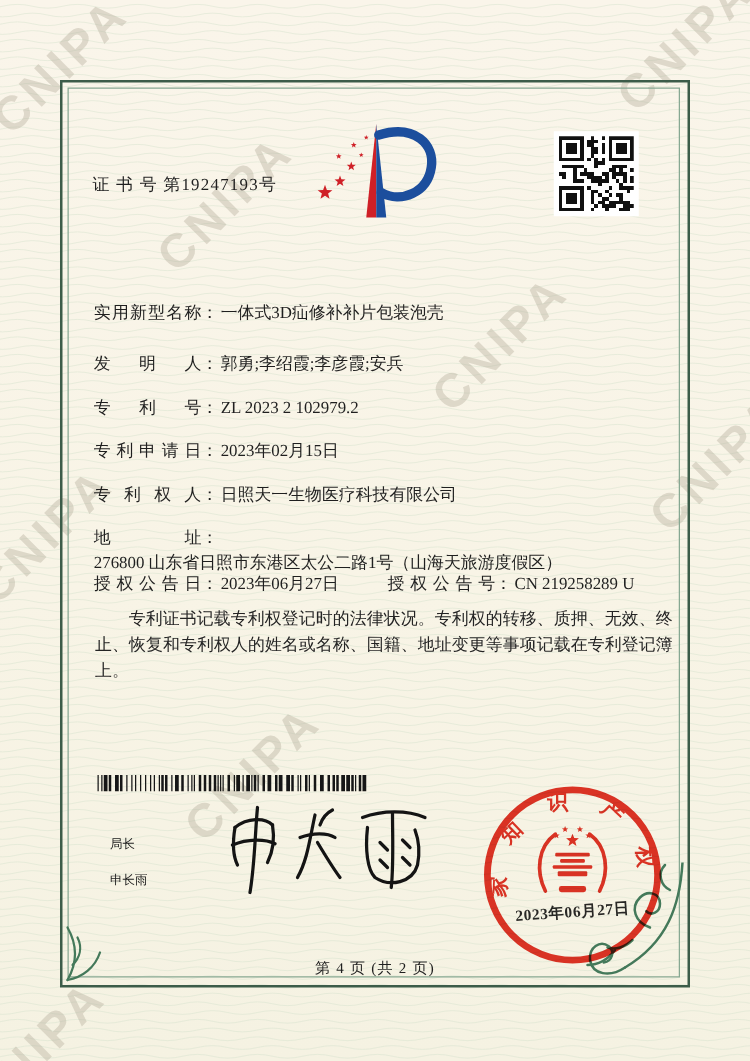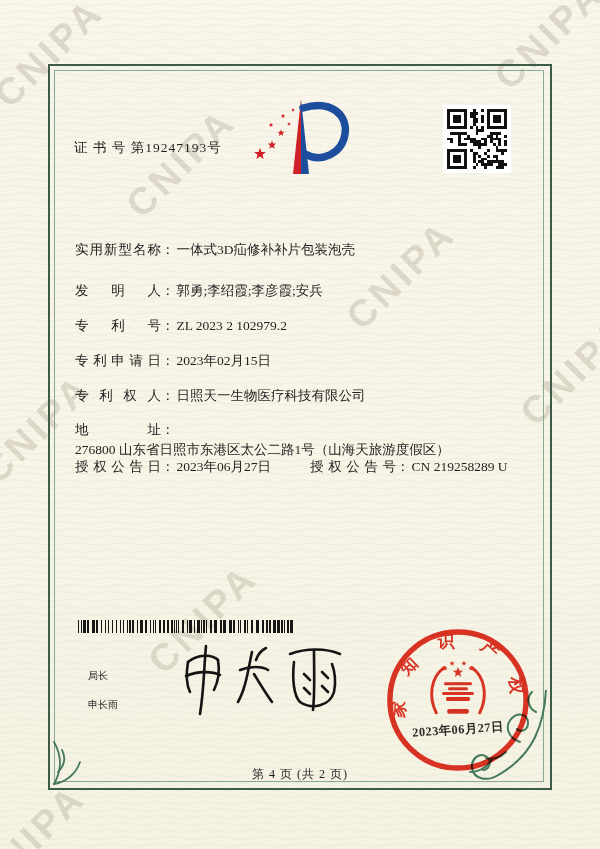--- a/index.html
+++ b/index.html
@@ -391,20 +391,21 @@
     <span class="pair2"><span class="flabel">
           <span>授</span>
           <span>权</span>
           <span>公</span>
           <span>告</span>
           <span>号</span>
         </span><span class="colon">：</span><span class="fvalue">CN 219258289 U</span></span>
   </div>
 
   <div id="paras" class="abs">
+    <p>专利证书记载专利权登记时的法律状况。专利权的转移、质押、无效、终止、恢复和专利权人的姓名或名称、国籍、地址变更等事项记载在专利登记簿上。</p>
   </div>
 
   <div id="barcode" class="abs">
       <div style="width: 1px; margin-right: 2px;"></div>
       <div style="width: 1px; margin-right: 1px;"></div>
       <div style="width: 3px; margin-right: 1px;"></div>
       <div style="width: 2px; margin-right: 3px;"></div>
       <div style="width: 3px; margin-right: 1px;"></div>
       <div style="width: 2px; margin-right: 3px;"></div>
       <div style="width: 1px; margin-right: 3px;"></div>

